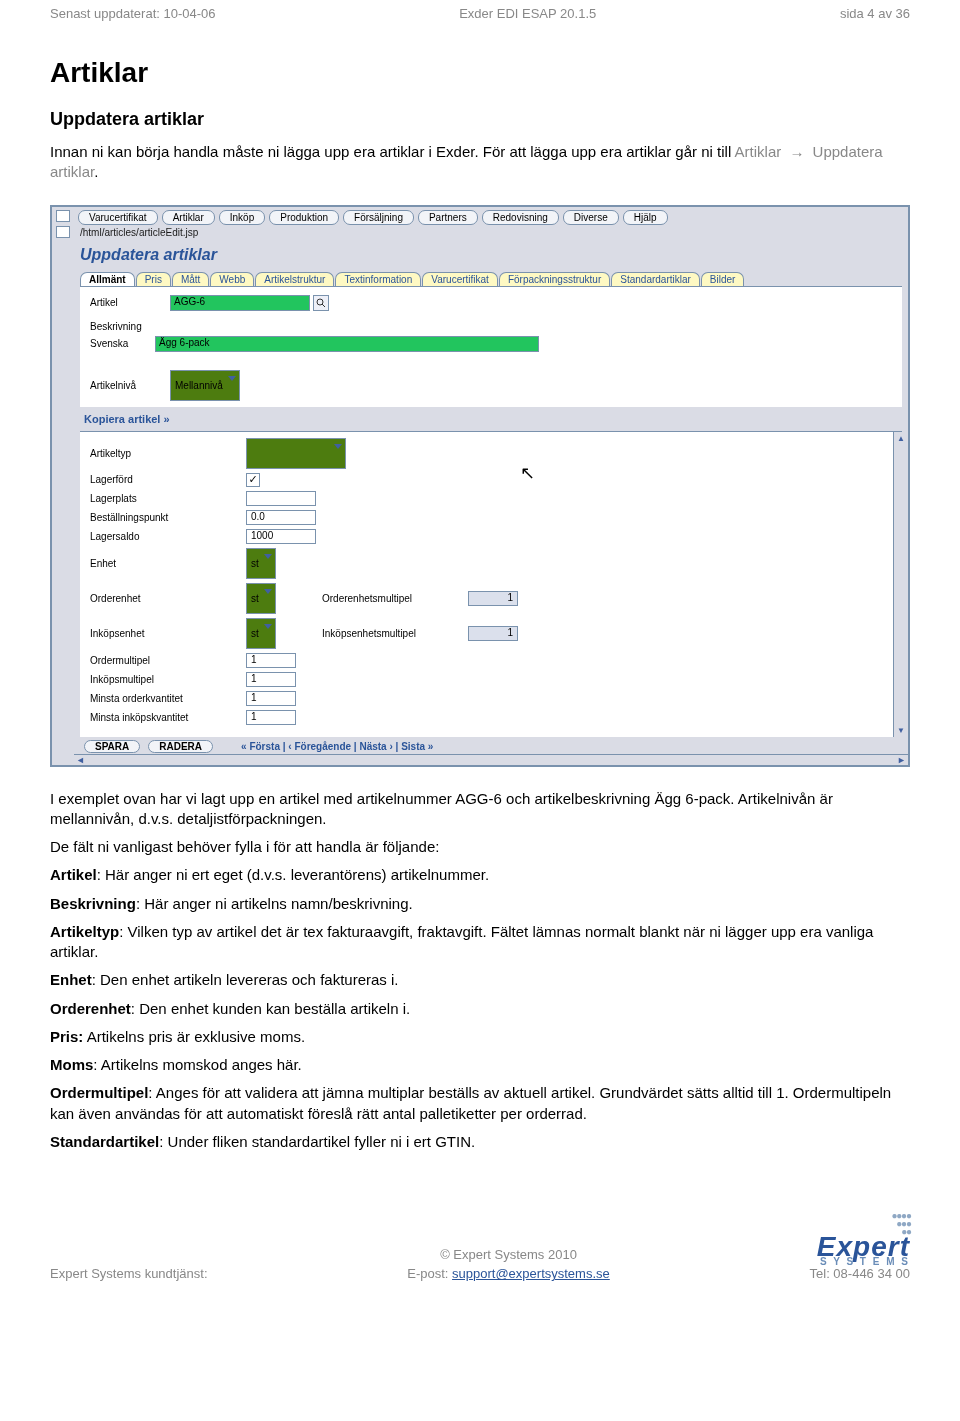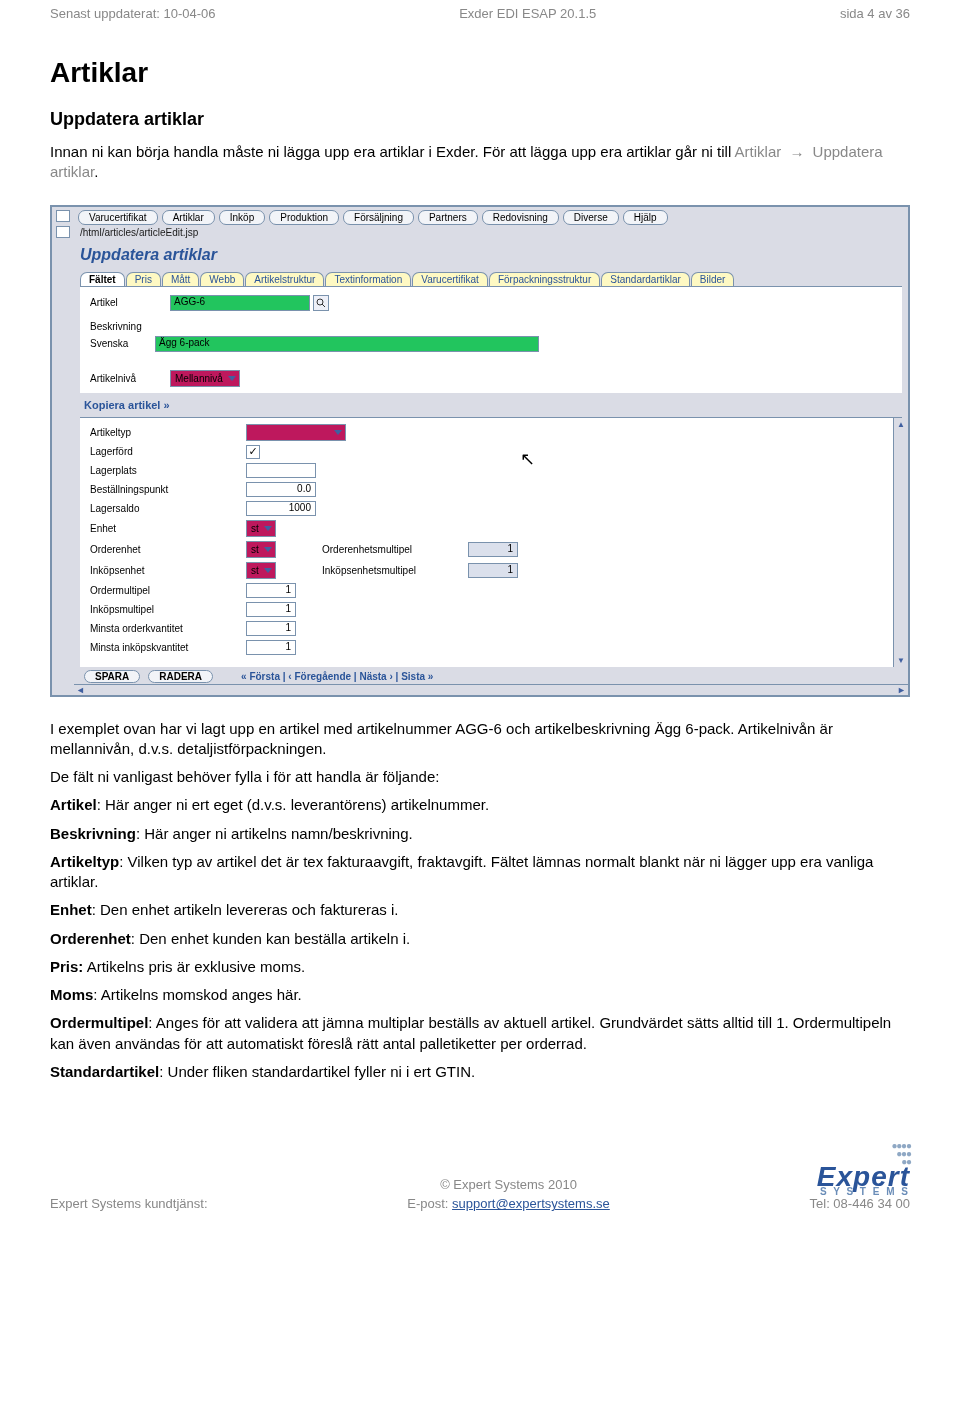--- a/index.html
+++ b/index.html
@@ -132,22 +132,22 @@
     border: 1px solid #7a92ad;
     background: #22c55e;
     height: 16px;
     font-size: 10px;
     padding: 0 3px;
   }
   .sc-input.w140 { width: 140px; }
   .sc-input.w360 { width: 384px; }
   .sc-select {
     border: 1px solid #7a92ad;
-    background: #be185d;
-    height: 17px;
+    background: #4d7c0f;
+    height: 31px;
     font-size: 10px;
     padding: 0 16px 0 4px;
     position: relative;
     display: inline-flex;
     align-items: center;
   }
   .sc-select::after {
     content: "";
     position: absolute;
     right: 3px; top: 5px;
@@ -181,21 +181,21 @@
     display: flex;
     align-items: center;
     padding: 2px 0;
     gap: 6px;
   }
   .sc-grid .glbl { width: 150px; font-size: 10px; }
   .sc-grid .gval {
     border: 1px solid #7a92ad;
     background: #fff;
     height: 15px;
-    text-align: right;
+    text-align: left;
     padding: 0 4px;
     font-size: 10px;
   }
   .sc-grid .gval.w80 { width: 70px; }
   .sc-grid .gval.w50 { width: 50px; }
   .sc-grid .gck {
     width: 14px; height: 14px;
     border: 1px solid #7a92ad;
     background: #fff;
     display: flex; align-items: center; justify-content: center;
@@ -320,21 +320,21 @@
           <span class="mitem">Försäljning</span>
           <span class="mitem">Partners</span>
           <span class="mitem">Redovisning</span>
           <span class="mitem">Diverse</span>
           <span class="mitem">Hjälp</span>
         </div>
         <div class="sc-path">/html/articles/articleEdit.jsp</div>
         <div class="sc-title">Uppdatera artiklar</div>
 
         <div class="sc-tabs">
-          <span class="sc-tab active">Fältet</span>
+          <span class="sc-tab active">Allmänt</span>
           <span class="sc-tab">Pris</span>
           <span class="sc-tab">Mått</span>
           <span class="sc-tab">Webb</span>
           <span class="sc-tab">Artikelstruktur</span>
           <span class="sc-tab">Textinformation</span>
           <span class="sc-tab">Varucertifikat</span>
           <span class="sc-tab">Förpackningsstruktur</span>
           <span class="sc-tab">Standardartiklar</span>
           <span class="sc-tab">Bilder</span>
         </div>

